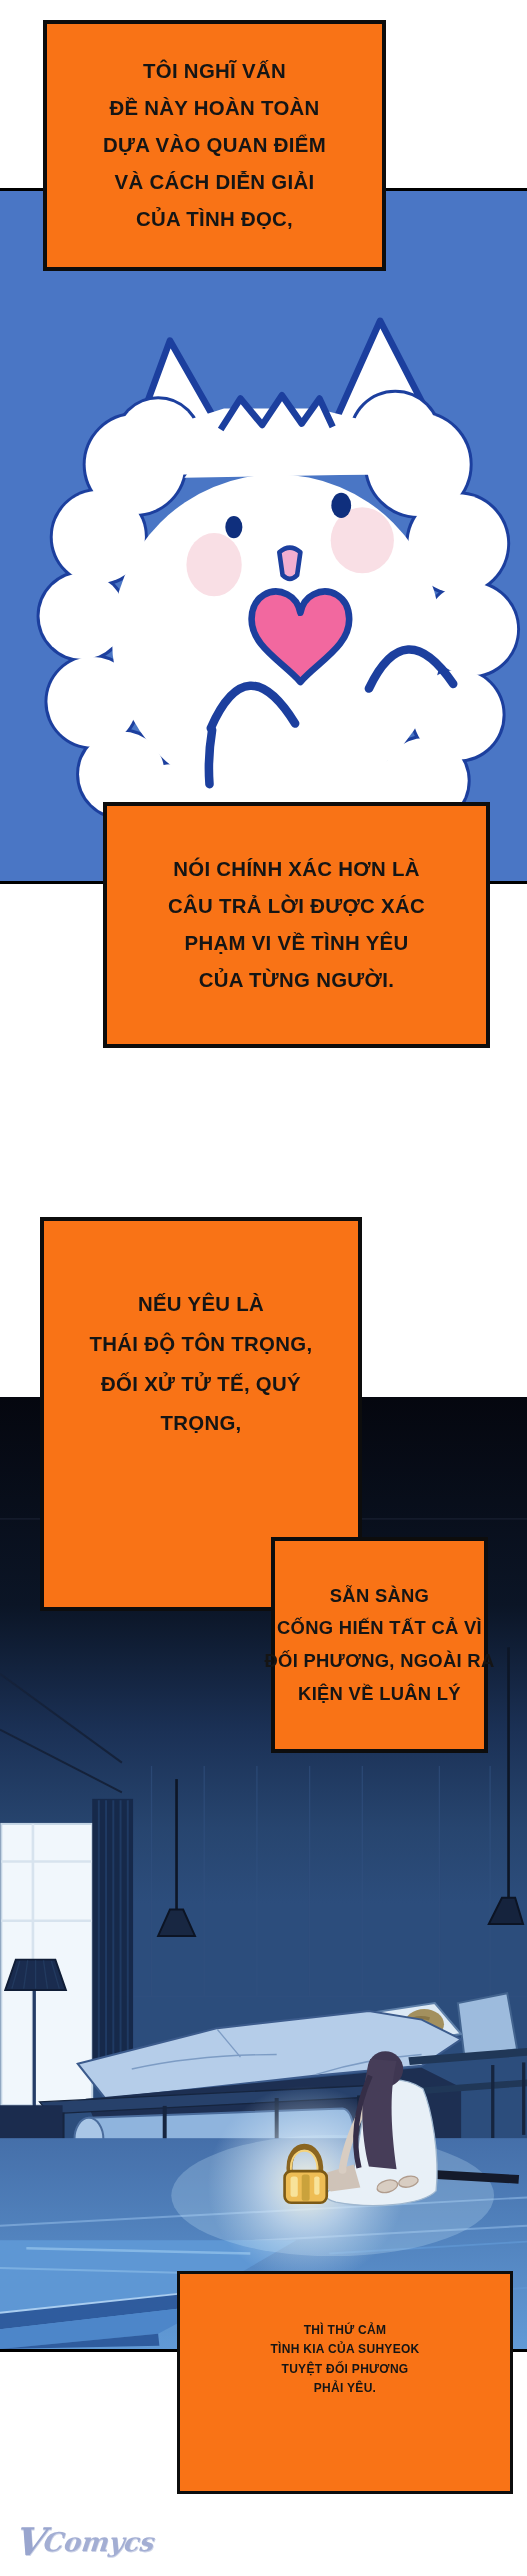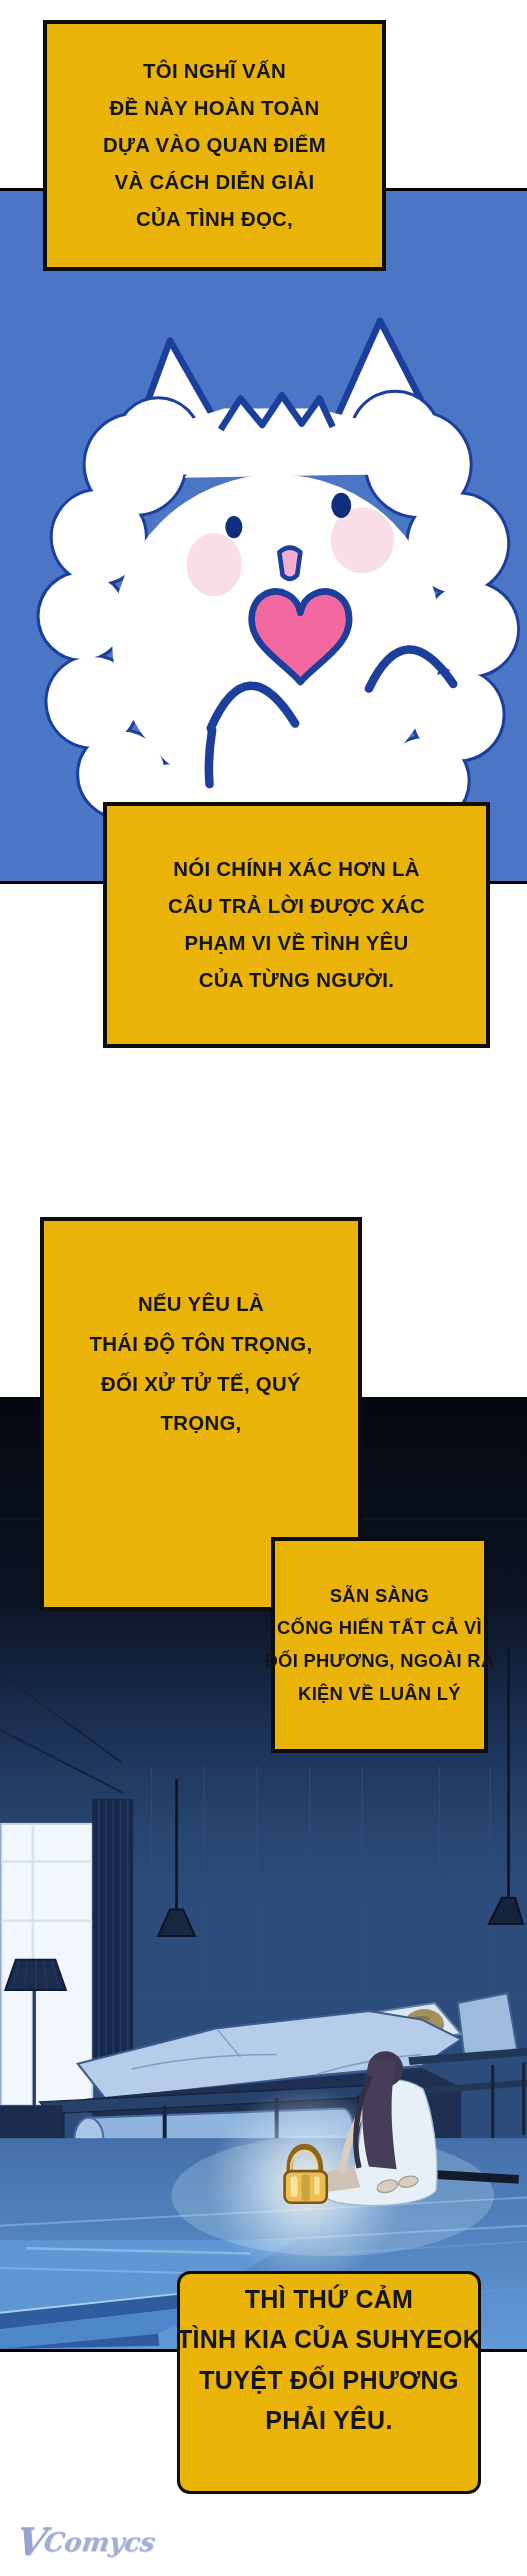--- a/index.html
+++ b/index.html
@@ -2,29 +2,29 @@
 <html style="font-size:10.5px"><head>
 <meta charset="utf-8">
 <style>
   html,body{margin:0;padding:0;background:#ffffff;}
   #page{position:relative;width:527px;height:2576px;background:#ffffff;overflow:hidden;
         font-family:"Liberation Sans",sans-serif;}
   .panel{position:absolute;left:0;width:527px;}
   #blue-panel{top:188px;height:696px;background:#4a76c5;border-top:3.3px solid #000;border-bottom:3.3px solid #000;box-sizing:border-box;}
   #dark-panel{top:1397px;height:955px;background:#05070f;border-bottom:3.3px solid #000;box-sizing:border-box;}
   .panel svg{display:block;width:100%;height:100%;}
-  .speech-box{position:absolute;background:#eab308;border:4px solid #0d0d0d;box-sizing:border-box;
+  .speech-box{position:absolute;background:#f97316;border:4px solid #0d0d0d;box-sizing:border-box;
       display:flex;flex-direction:column;justify-content:center;align-items:center;
       text-align:center;font-weight:bold;color:#151515;z-index:5;letter-spacing:0.3px;}
   .speech-line{white-space:nowrap;}
   #box1{left:43px;top:20px;width:343px;height:251px;font-size:20.4px;line-height:1.82;}
   #box2{left:103px;top:802px;width:387px;height:246px;font-size:20.4px;line-height:1.82;}
   #box3{left:40px;top:1217px;width:322px;height:394px;font-size:20.4px;line-height:1.95;padding-bottom:99px;}
   #box4{left:271px;top:1537px;width:217px;height:216px;font-size:18.4px;line-height:1.78;}
-  #box5{left:177px;top:2271px;width:304px;height:223px;font-size:25px;line-height:1.62;padding-bottom:46px;border-width:3.3px;border-radius:13px;}
+  #box5{left:177px;top:2271px;width:336px;height:223px;font-size:12px;line-height:1.62;padding-bottom:46px;border-width:3.3px;}
   #watermark{position:absolute;left:17px;top:2527px;z-index:6;
       font-family:"DejaVu Serif",serif;font-style:italic;font-weight:bold;
       font-size:26px;color:#9aa6cf;transform:skewX(-8deg);opacity:.9;
       text-shadow:0.7px 0.7px 0 #c9d0e6;}
   #watermark .wm-v{font-size:38px;line-height:0;vertical-align:-4px;margin-right:-2.6px;color:#8e9cc9;}
 </style>
 </head>
 <body>
 
 <div id="page">

